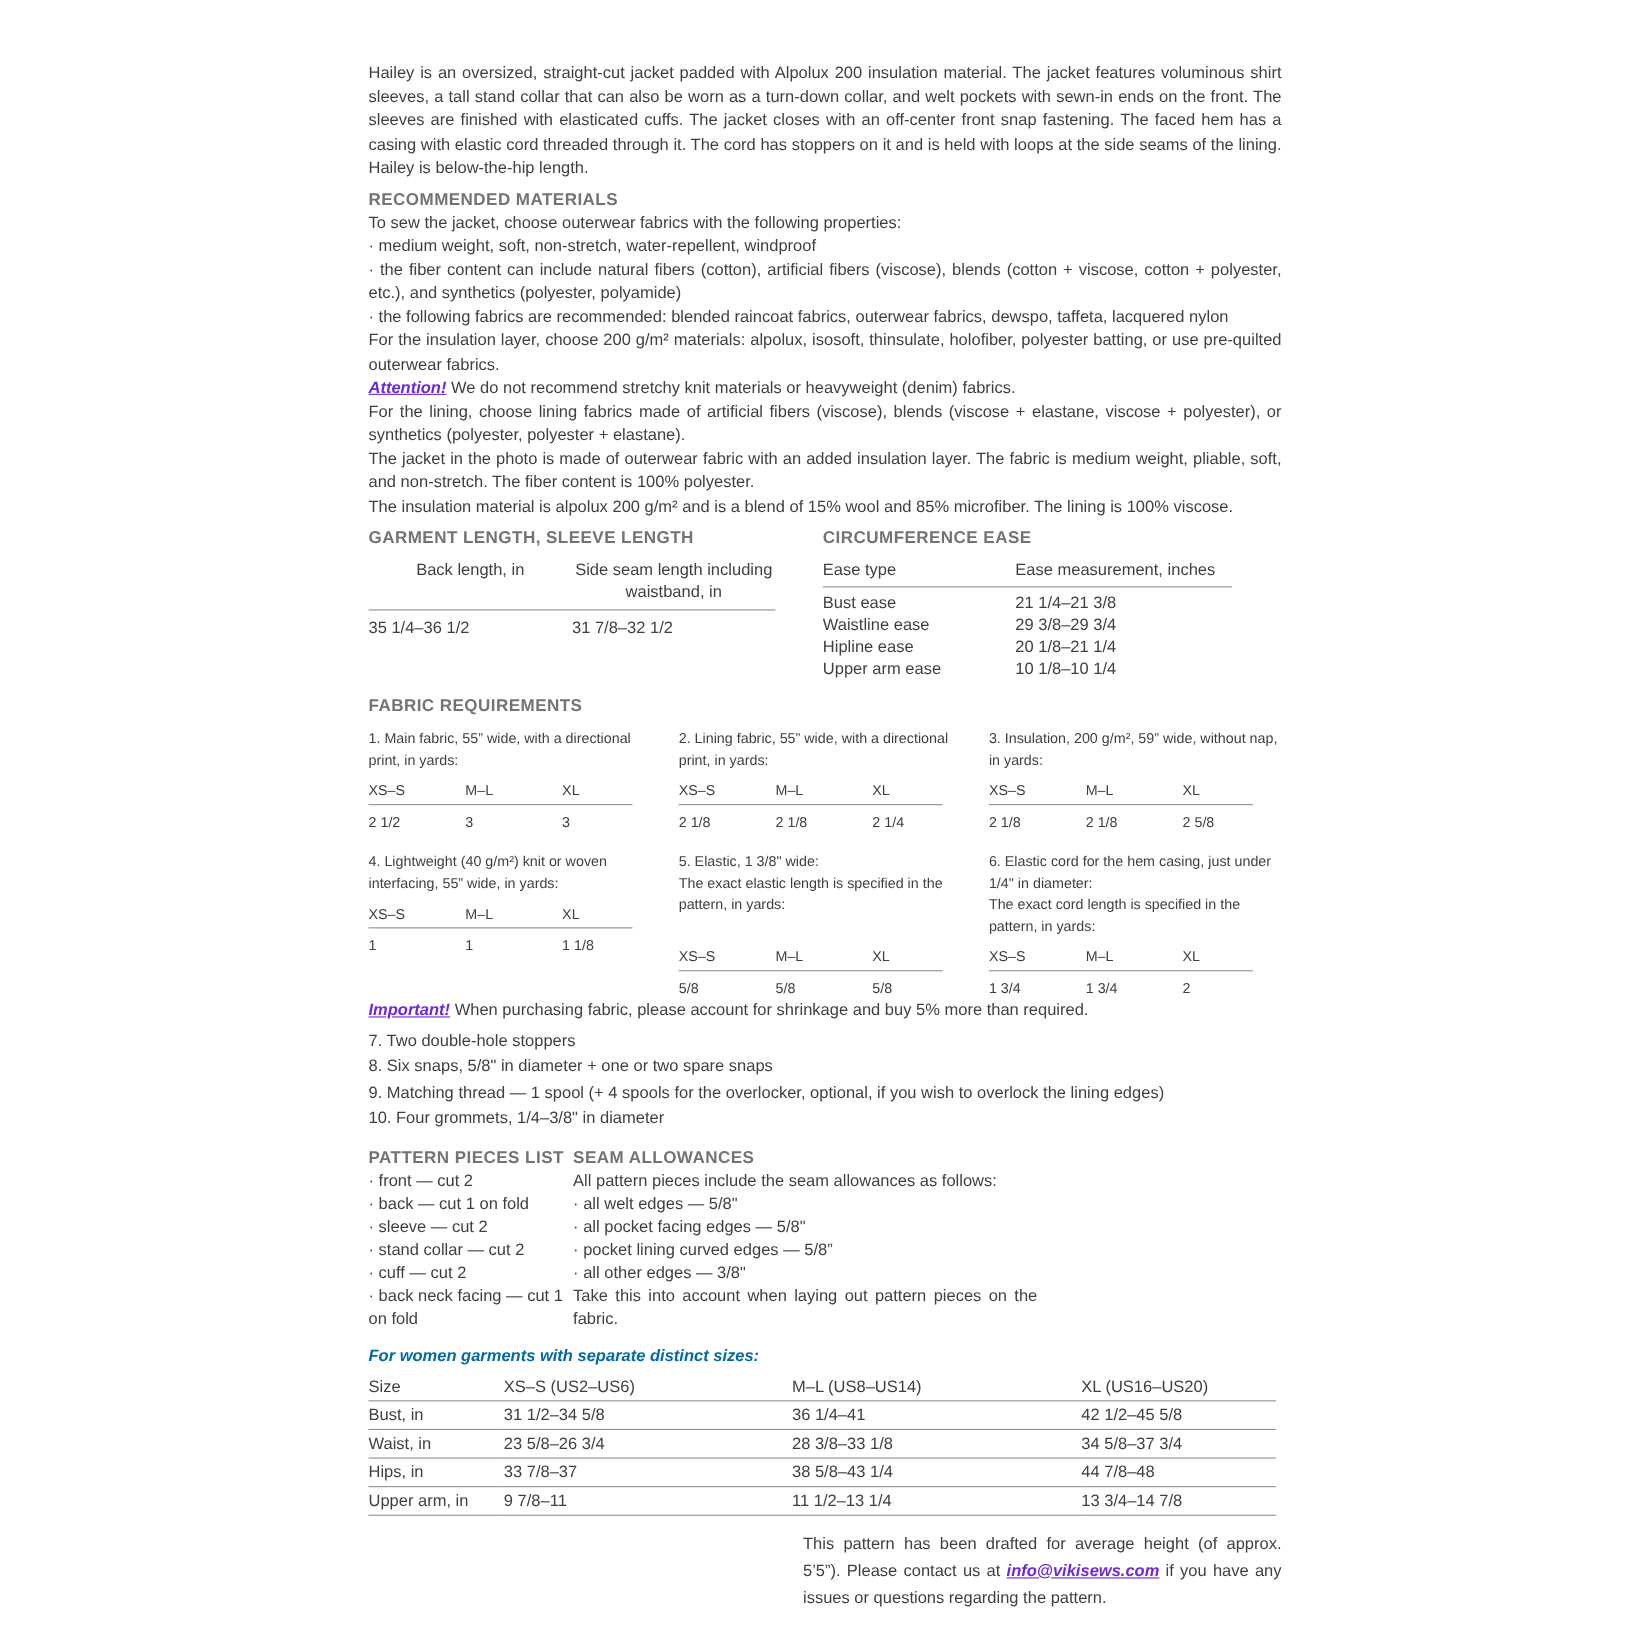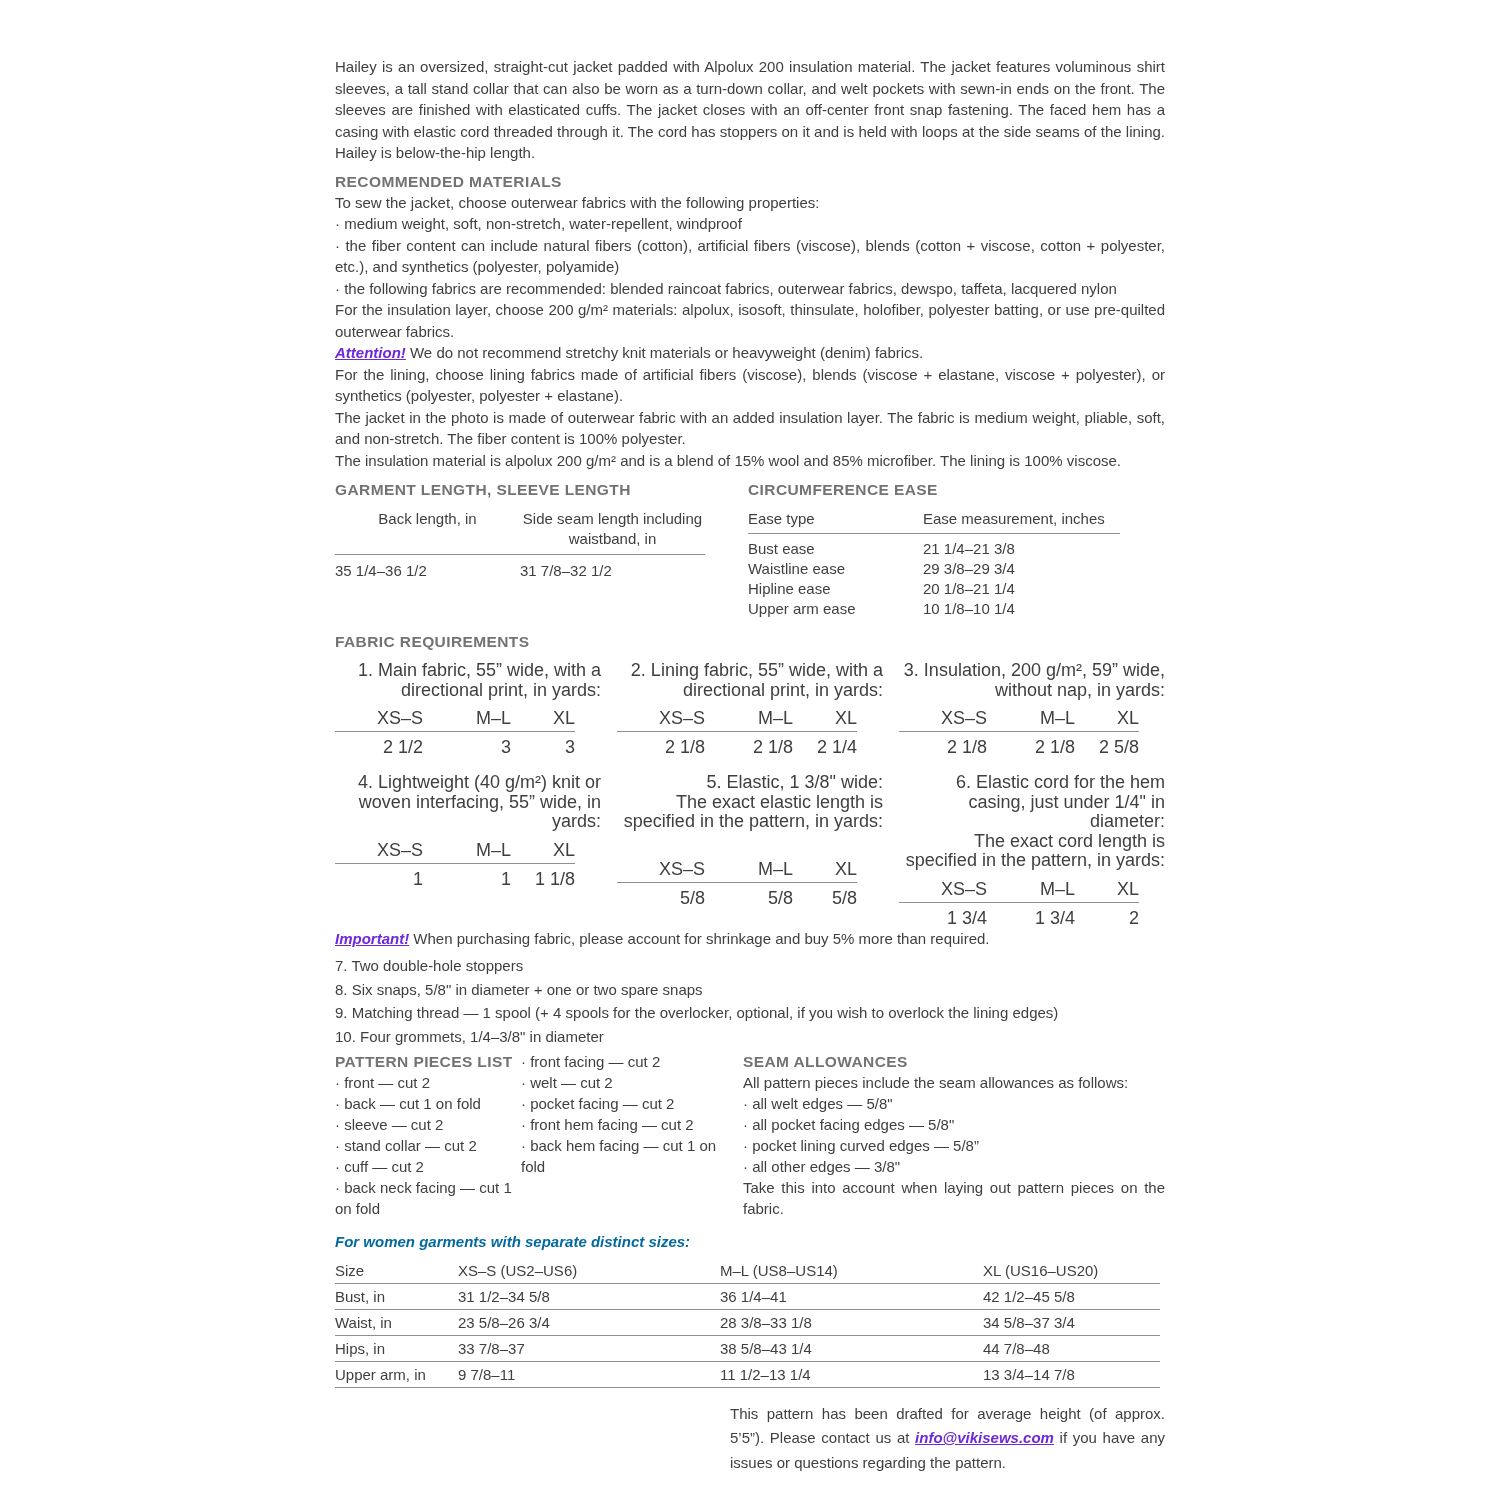--- a/index.html
+++ b/index.html
@@ -29,35 +29,35 @@
 
   .ease-table { margin-top:9px; }
   .ease-head { display:flex; border-bottom:1.5px solid #8f8f8f; padding-bottom:4px; line-height:20px; }
   .ease-body { padding-top:5px; }
   .ease-row { display:flex; line-height:20px; }
   .ease-c1 { width:175px; }
   .ease-c2 { flex:1; }
 
   
   .fabric-h2 { margin-top:12px; }
-  .fabric-grid { display:grid; grid-template-columns:266px 266px 266px; column-gap:16px; row-gap:16px; margin-top:9px; font-size:18px;text-align:right; }
+  .fabric-grid { display:grid; grid-template-columns:266px 266px 266px; column-gap:16px; row-gap:16px; margin-top:9px; font-size:13px; }
   .fab-title { margin:0; line-height:19.5px; }
   .fab-text.tall { min-height:78px; }
   .fab-table { width:240px; margin-top:9px; }
   .fab-head { display:flex; border-bottom:1.5px solid #8f8f8f; padding-bottom:3px; line-height:19px; }
   .fab-head span, .fab-vals span { width:88px; }
   .fab-head span:last-child, .fab-vals span:last-child { width:64px; }
   .fab-vals { display:flex; padding-top:6px; line-height:19px; }
 
   .important { margin:10px 0 0; }
   .notions { margin-top:6px; }
   .notions p { margin:2px 0 0; line-height:21.5px; }
 
   
-  .threecol { display:flex; margin-top:4px; line-height:21px; }
+  .threecol { display:flex; margin-top:14px; line-height:21px; }
   .p-col1 { width:186px; }
   .p-col2 { width:222px; }
   .p-col3 { width:422px; }
   .threecol p { margin:0; line-height:21px; }
   .threecol h2 { line-height:21px; }
 
   .size-note { margin:12px 0 0; font-weight:bold; font-style:italic; color:#0369a1; }
   table.sizes { border-collapse:collapse; width:825px; margin-top:5px; }
   table.sizes td { padding:4px 0; border-bottom:1.5px solid #8f8f8f; line-height:17px; }
   td.s-c1 { width:123px; } td.s-c2 { width:262px; } td.s-c3 { width:263px; }
@@ -251,27 +251,20 @@
   <div class="threecol">
     <div class="p-col1">
       <h2>PATTERN PIECES LIST</h2>
       <p>· front — cut 2</p>
       <p>· back — cut 1 on fold</p>
       <p>· sleeve — cut 2</p>
       <p>· stand collar — cut 2</p>
       <p>· cuff — cut 2</p>
       <p>· back neck facing — cut 1 on fold</p>
     </div>
-    <div class="p-col2">
-      <p>· front facing — cut 2</p>
-      <p>· welt — cut 2</p>
-      <p>· pocket facing — cut 2</p>
-      <p>· front hem facing — cut 2</p>
-      <p>· back hem facing — cut 1 on fold</p>
-    </div>
     <div class="p-col3">
       <h2>SEAM ALLOWANCES</h2>
       <p>All pattern pieces include the seam allowances as follows:</p>
       <p>· all welt edges — 5/8"</p>
       <p>· all pocket facing edges — 5/8"</p>
       <p>· pocket lining curved edges — 5/8”</p>
       <p>· all other edges — 3/8"</p>
       <p class="justify">Take this into account when laying out pattern pieces on the fabric.</p>
     </div>
   </div>

